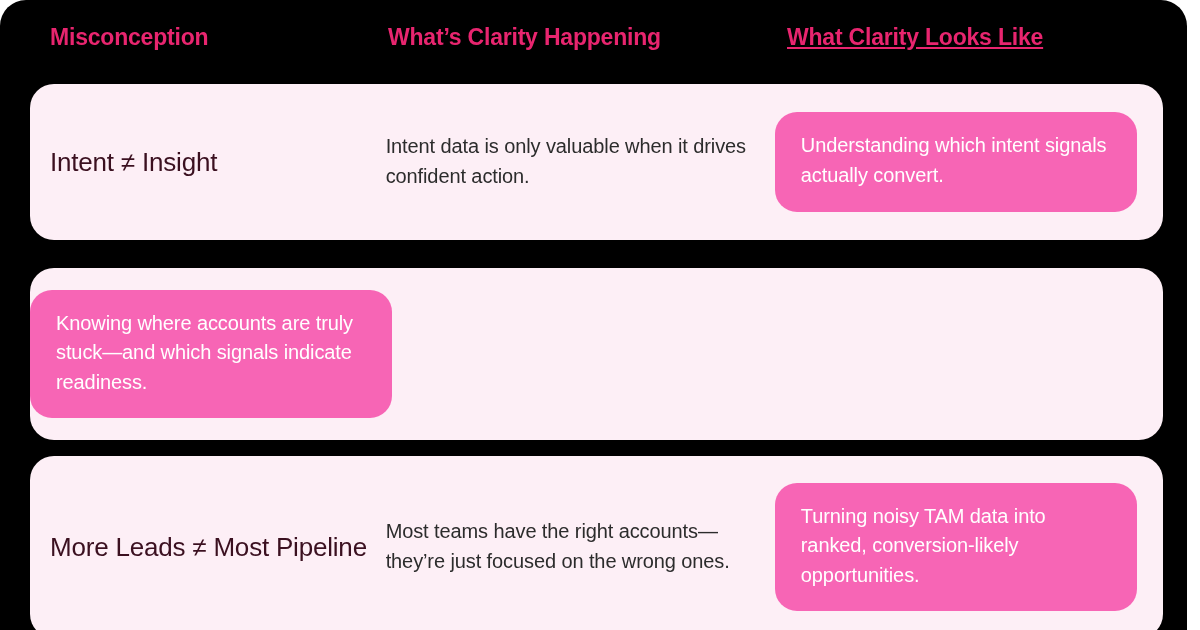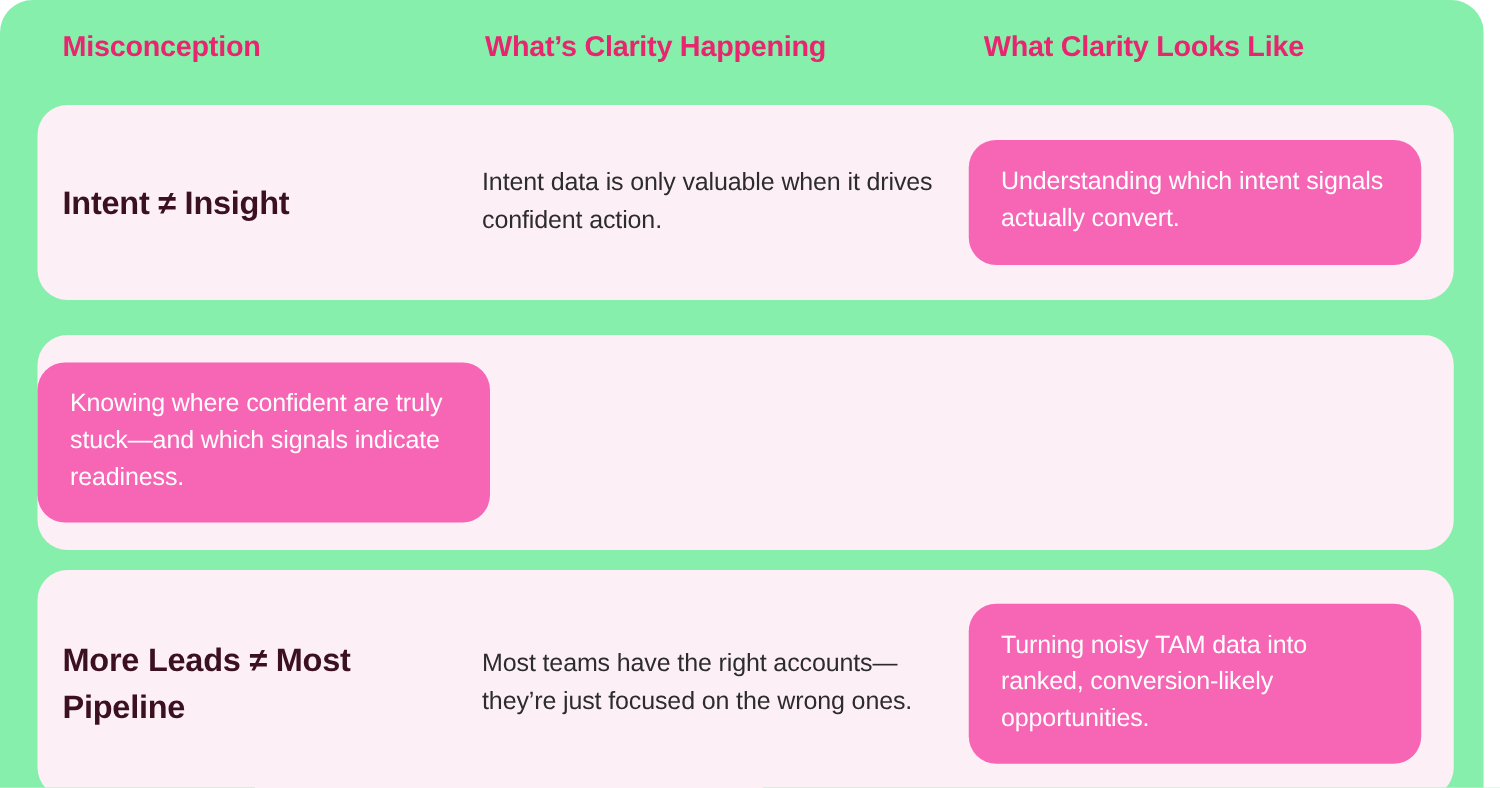--- a/index.html
+++ b/index.html
@@ -15,21 +15,21 @@
     -webkit-font-smoothing: antialiased;
   }
 
   
   #table-root {
     position: absolute;
     left: 0;
     top: 0;
     width: 1187px;
     height: 630px;
-    background: #86efac;
+    background: #000000;
     border-top-left-radius: 26px;
     border-top-right-radius: 26px;
     overflow: hidden;
     box-sizing: border-box;
   }
 
   
   #right-gutter {
     position: absolute;
     left: 1187px;
@@ -52,21 +52,21 @@
   }
   .hcell {
     font-size: 23px;
     font-weight: bold;
     color: #E8256F;
     letter-spacing: -0.2px;
     box-sizing: border-box;
   }
   .hcell.c1 { width: 350px; padding-left: 50px; }
   .hcell.c2 { width: 415px; padding-left: 38px; }
-  .hcell.c3 { width: 422px; padding-left: 22px; }
+  .hcell.c3 { width: 422px; padding-left: 22px; text-decoration: underline; }
 
   
   .row-card {
     position: absolute;
     left: 30px;
     width: 1133px;
     background: #FDEFF6;
     border-radius: 24px;
     box-sizing: border-box;
     display: flex;
@@ -90,21 +90,21 @@
     width: 400px;
     padding-left: 8px;
   }
   .cell.col-pill {
     width: 391px;
     padding-left: 0px;
   }
 
   .term-text {
     font-size: 26px;
-    font-weight: bold;
+    font-weight: normal;
     color: #3B1020;
     line-height: 1.42;
     letter-spacing: -0.2px;
   }
 
   .desc-text {
     font-size: 20px;
     font-weight: normal;
     color: #2C2C2C;
     line-height: 1.48;
@@ -141,21 +141,21 @@
     <div class="cell col-desc">
       <span class="desc-text">Intent data is only valuable when it drives confident action.</span>
     </div>
     <div class="cell col-pill">
       <span class="pill">Understanding which intent signals actually convert.</span>
     </div>
   </div>
 
   <div class="row-card" id="row-1">
     <div class="cell col-pill">
-      <span class="pill">Knowing where confident are truly stuck—and which signals indicate readiness.</span>
+      <span class="pill">Knowing where accounts are truly stuck—and which signals indicate readiness.</span>
     </div>
   </div>
 
   <div class="row-card" id="row-2">
     <div class="cell col-term">
       <span class="term-text">More Leads ≠ Most Pipeline</span>
     </div>
     <div class="cell col-desc">
       <span class="desc-text">Most teams have the right accounts—they’re just focused on the wrong ones.</span>
     </div>

